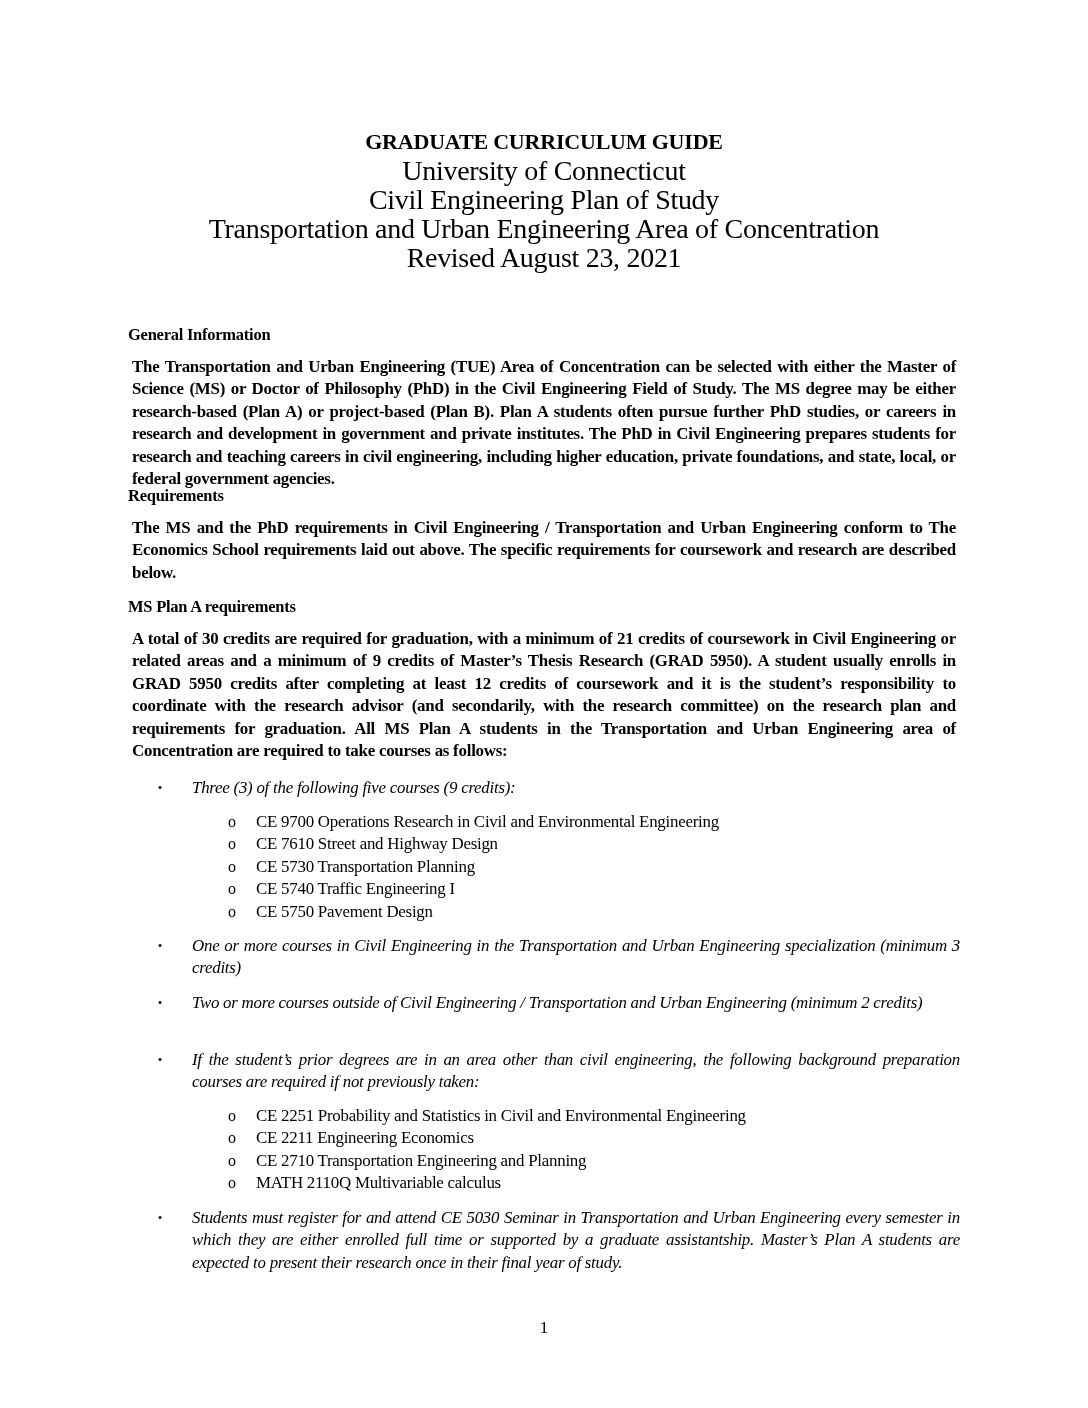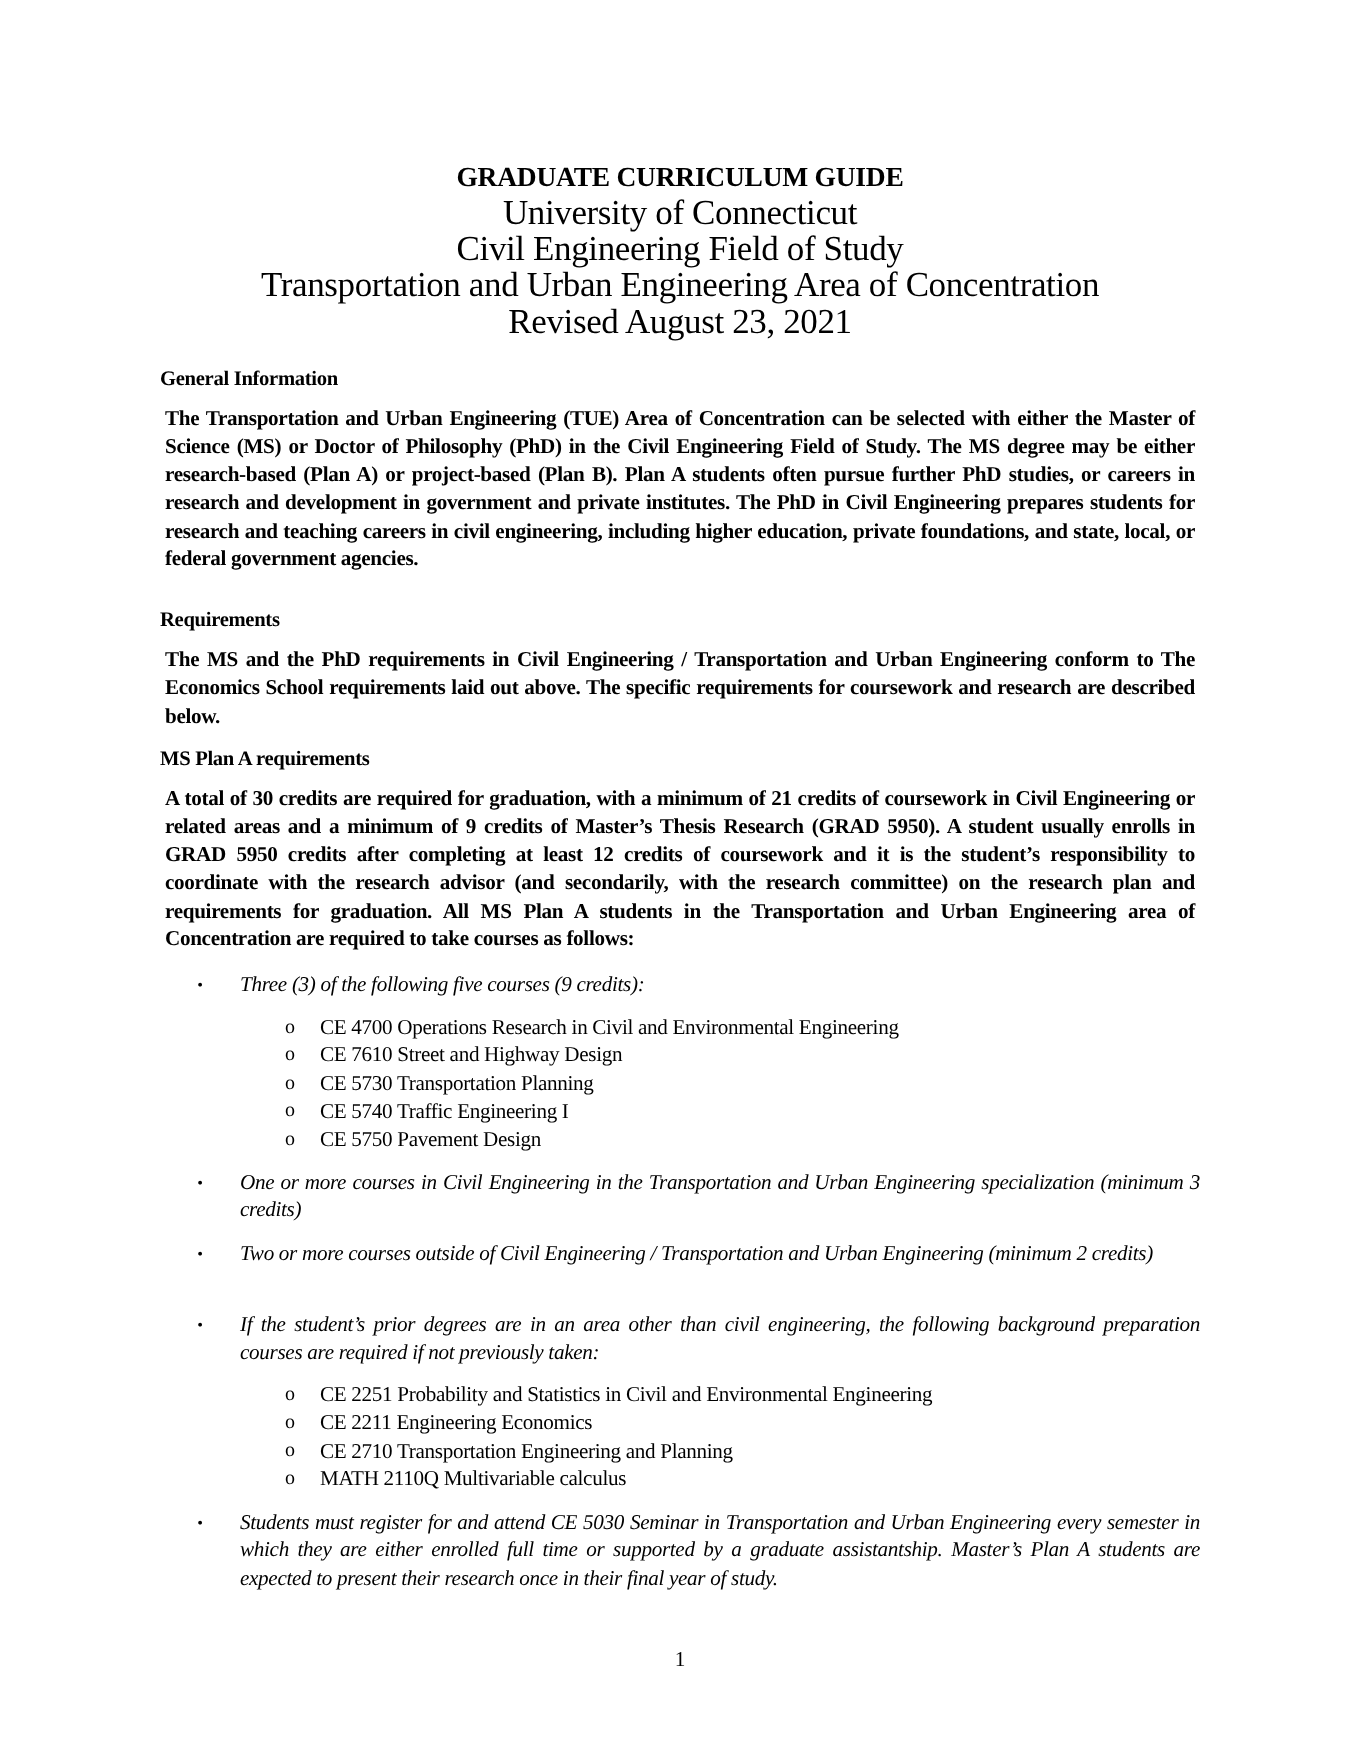--- a/index.html
+++ b/index.html
@@ -22,46 +22,46 @@
     .page-num { position: absolute; left: 0; width: 1088px; top: 1318px; text-align: center; font-size: 17px; }
   </style>
 </head>
 <body>
 
 <div class="page">
 
   <div class="title-block">
     <div class="title-main">GRADUATE CURRICULUM GUIDE</div>
     <div class="title-sub">University of Connecticut</div>
-    <div class="title-sub">Civil Engineering Field of Study</div>
+    <div class="title-sub">Civil Engineering Plan of Study</div>
     <div class="title-sub">Transportation and Urban Engineering Area of Concentration</div>
     <div class="title-sub">Revised August 23, 2021</div>
   </div>
 
-  <div class="body-block" style="top:292px;">
+  <div class="body-block" style="top:324px;">
     <div class="heading">General Information</div>
     <p class="para para-last-left" style="margin-top:10px;">The Transportation and Urban Engineering (TUE) Area of Concentration can be selected with either the Master of Science (MS) or Doctor of Philosophy (PhD) in the Civil Engineering Field of Study. The MS degree may be either research-based (Plan A) or project-based (Plan B). Plan A students often pursue further PhD studies, or careers in research and development in government and private institutes. The PhD in Civil Engineering prepares students for research and teaching careers in civil engineering, including higher education, private foundations, and state, local, or federal government agencies.</p>
   </div>
 
   <div class="body-block" style="top:485px;">
     <div class="heading">Requirements</div>
     <p class="para para-last-left" style="margin-top:10px;">The MS and the PhD requirements in Civil Engineering / Transportation and Urban Engineering conform to The Economics School requirements laid out above. The specific requirements for coursework and research are described below.</p>
   </div>
 
   <div class="body-block" style="top:596px;">
     <div class="heading">MS Plan A requirements</div>
     <p class="para para-last-left" style="margin-top:10px;">A total of 30 credits are required for graduation, with a minimum of 21 credits of coursework in Civil Engineering or related areas and a minimum of 9 credits of Master’s Thesis Research (GRAD 5950). A student usually enrolls in GRAD 5950 credits after completing at least 12 credits of coursework and it is the student’s responsibility to coordinate with the research advisor (and secondarily, with the research committee) on the research plan and requirements for graduation. All MS Plan A students in the Transportation and Urban Engineering area of Concentration are required to take courses as follows:</p>
   </div>
 
   <div class="bullet" style="left:192px; top:777px; width:768px;">
     <span class="dot">•</span>
     <div class="txt">Three (3) of the following five courses (9 credits):</div>
   </div>
   <div class="sub-list" style="left:256px; top:811px;">
-    <div class="sub-item"><span class="circ">o</span><span>CE 4700 Operations Research in Civil and Environmental Engineering</span></div>
+    <div class="sub-item"><span class="circ">o</span><span>CE 9700 Operations Research in Civil and Environmental Engineering</span></div>
     <div class="sub-item"><span class="circ">o</span><span>CE 7610 Street and Highway Design</span></div>
     <div class="sub-item"><span class="circ">o</span><span>CE 5730 Transportation Planning</span></div>
     <div class="sub-item"><span class="circ">o</span><span>CE 5740 Traffic Engineering I</span></div>
     <div class="sub-item"><span class="circ">o</span><span>CE 5750 Pavement Design</span></div>
   </div>
 
   <div class="bullet" style="left:192px; top:935px; width:768px;">
     <span class="dot">•</span>
     <div class="txt">One or more courses in Civil Engineering in the Transportation and Urban Engineering specialization (minimum 3 credits)</div>
   </div>

